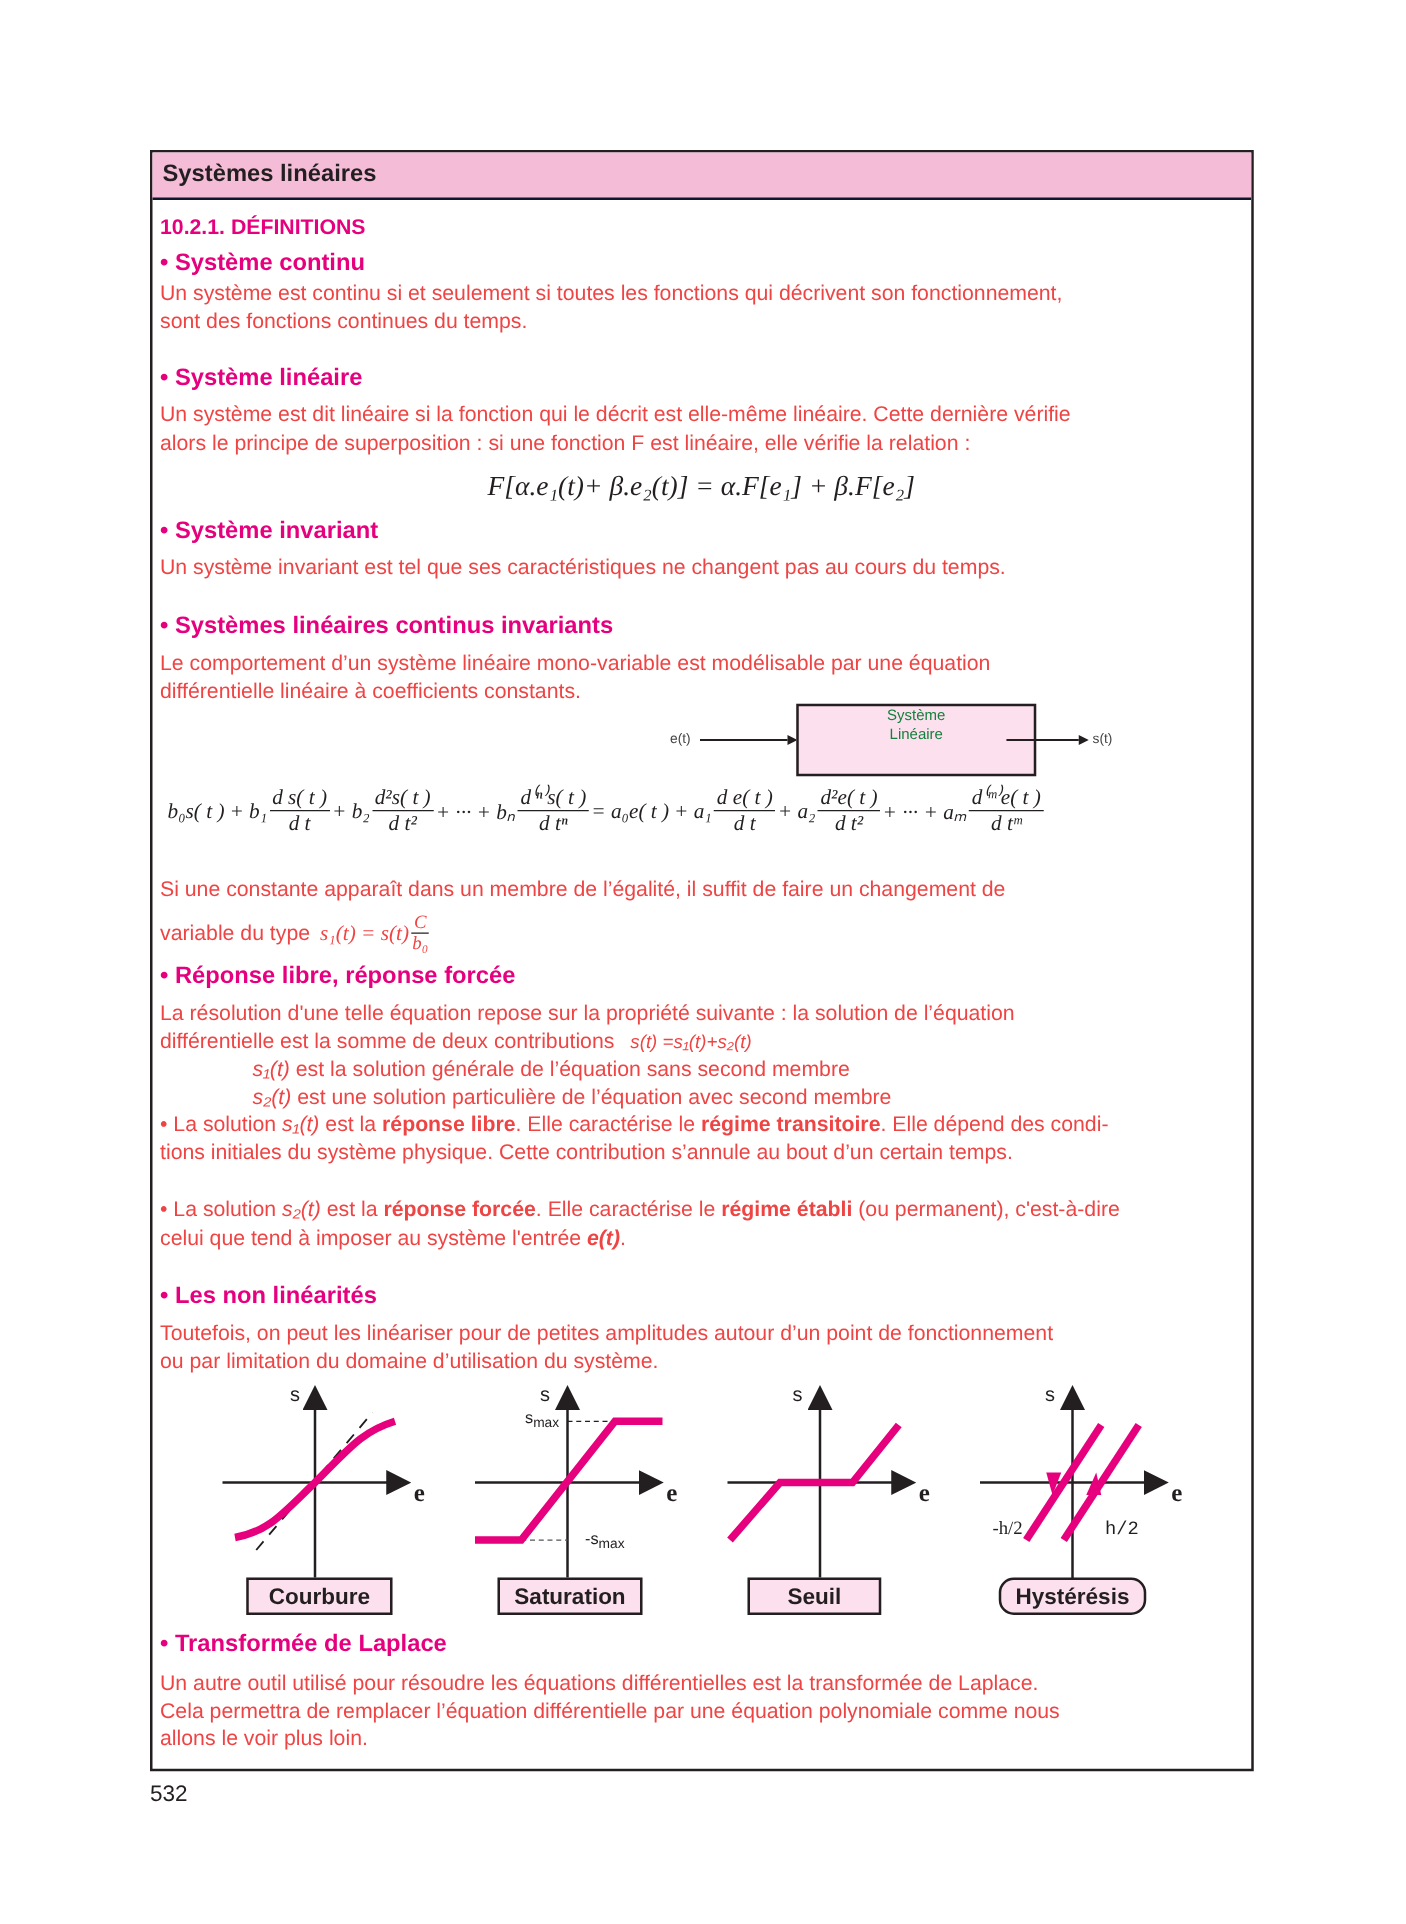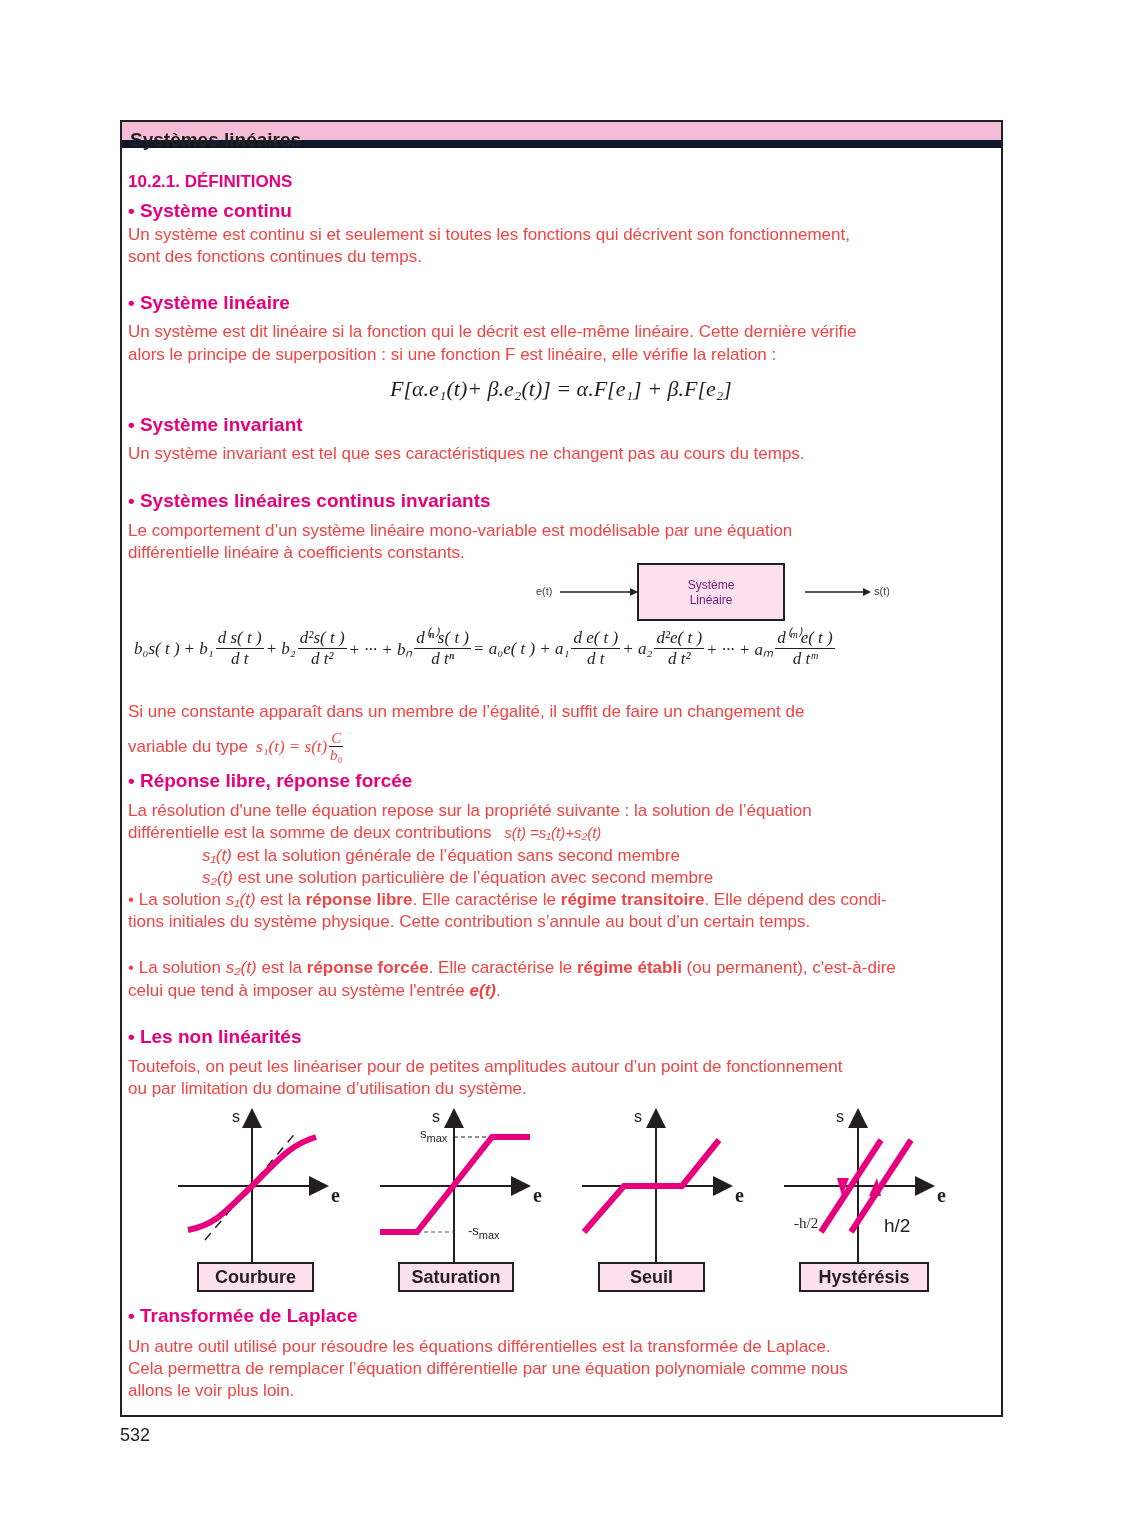--- a/index.html
+++ b/index.html
@@ -1,30 +1,30 @@
 <!DOCTYPE html>
 <html><head>
 <meta charset="utf-8">
 <style>
   html, body { margin:0; padding:0; background:#ffffff; }
   body { width:1125px; height:1539px; position:relative; font-family:"Liberation Sans", sans-serif; color:#231f20; }
   .frame { position:absolute; left:120px; top:120px; width:883px; height:1297px; border:2px solid #231f20; box-sizing:border-box; }
-  .header-bar { position:absolute; left:0; top:0; right:0; height:26px; background:#f5bcd7; border-bottom:8px solid #0f172a; box-sizing:border-box; }
+  .header-bar { position:absolute; left:0; top:0; right:0; height:38px; background:#f5bcd7; border-bottom:2px solid #0f172a; box-sizing:border-box; }
   .header-title { position:absolute; left:8px; top:7px; font-size:19px; font-weight:bold; color:#231f20; }
   .abs { position:absolute; }
   .sec-num { font-size:17px; font-weight:bold; color:#e6007e; }
   .h2 { font-size:19px; font-weight:bold; color:#e6007e; white-space:nowrap; }
   .p { font-size:17px; line-height:22px; color:#ef4444; white-space:nowrap; }
   .math { font-family:"Liberation Serif", serif; font-style:italic; font-size:22px; white-space:nowrap; }
   .pnum { position:absolute; left:120px; top:1425px; font-size:18px; color:#231f20; }
   .it { font-style:italic; }
   b { font-weight:bold; }
   sub { font-size:11px; }
   .label-box { position:absolute; height:30px; background:#fce0ee; border:2px solid #231f20; box-sizing:border-box; font-weight:bold; font-size:18px; text-align:center; line-height:26px; }
-  .block { position:absolute; left:637px; top:563px; width:148px; height:58px; background:#fce0ee; border:2px solid #231f20; box-sizing:border-box; text-align:center; font-size:12px; line-height:15px; padding-top:13px; color:#701a75; }
+  .block { position:absolute; left:637px; top:563px; width:192px; height:58px; background:#fce0ee; border:2px solid #231f20; box-sizing:border-box; text-align:center; font-size:12px; line-height:15px; color:#15803d; }
   .frac { display:inline-block; vertical-align:middle; text-align:center; margin:0 2px; }
   .frac .num { display:block; border-bottom:1px solid #231f20; padding:0 2px; line-height:20px; }
   .frac .den { display:block; line-height:20px; }
 </style>
 </head>
 <body>
 
 <div class="frame">
   <div class="header-bar">
     <span class="header-title">Systèmes linéaires</span>
@@ -182,25 +182,25 @@
 <div class="abs" style="left:533px;top:1184px;font-size:20px;font-weight:bold;font-family:'Liberation Serif',serif;">e</div>
 <div class="abs" style="left:420px;top:1126px;font-size:13px;"><span>s</span><sub>max</sub></div>
 <div class="abs" style="left:468px;top:1223px;font-size:13px;"><span>-s</span><sub>max</sub></div>
 
 <div class="abs" style="left:634px;top:1108px;font-size:16px;">s</div>
 <div class="abs" style="left:735px;top:1184px;font-size:20px;font-weight:bold;font-family:'Liberation Serif',serif;">e</div>
 
 <div class="abs" style="left:836px;top:1108px;font-size:16px;">s</div>
 <div class="abs" style="left:937px;top:1184px;font-size:20px;font-weight:bold;font-family:'Liberation Serif',serif;">e</div>
 <div class="abs" style="left:794px;top:1215px;font-size:15px;font-family:'Liberation Serif',serif;">-h/2</div>
-<div class="abs" style="left:884px;top:1215px;font-size:19px;font-family:Liberation Sans, sans-serif;">h/2</div>
+<div class="abs" style="left:884px;top:1215px;font-size:15px;font-family:Liberation Mono, monospace;">h/2</div>
 
 <div class="label-box" style="left:197px;top:1262px;width:117px;">Courbure</div>
 <div class="label-box" style="left:398px;top:1262px;width:116px;">Saturation</div>
 <div class="label-box" style="left:598px;top:1262px;width:107px;">Seuil</div>
-<div class="label-box" style="left:799px;top:1262px;width:130px;">Hystérésis</div>
+<div class="label-box" style="left:799px;top:1262px;width:118px;border-radius:12px;">Hystérésis</div>
 
 <div class="abs h2" style="left:128px;top:1305px;">• Transformée de Laplace</div>
 <div class="abs p" style="left:128px;top:1336px;">Un autre outil utilisé pour résoudre les équations différentielles est la transformée de Laplace.</div>
 <div class="abs p" style="left:128px;top:1358px;">Cela permettra de remplacer l’équation différentielle par une équation polynomiale comme nous</div>
 <div class="abs p" style="left:128px;top:1380px;">allons le voir plus loin.</div>
 
 <div class="pnum">532</div>
 
 </body></html>

